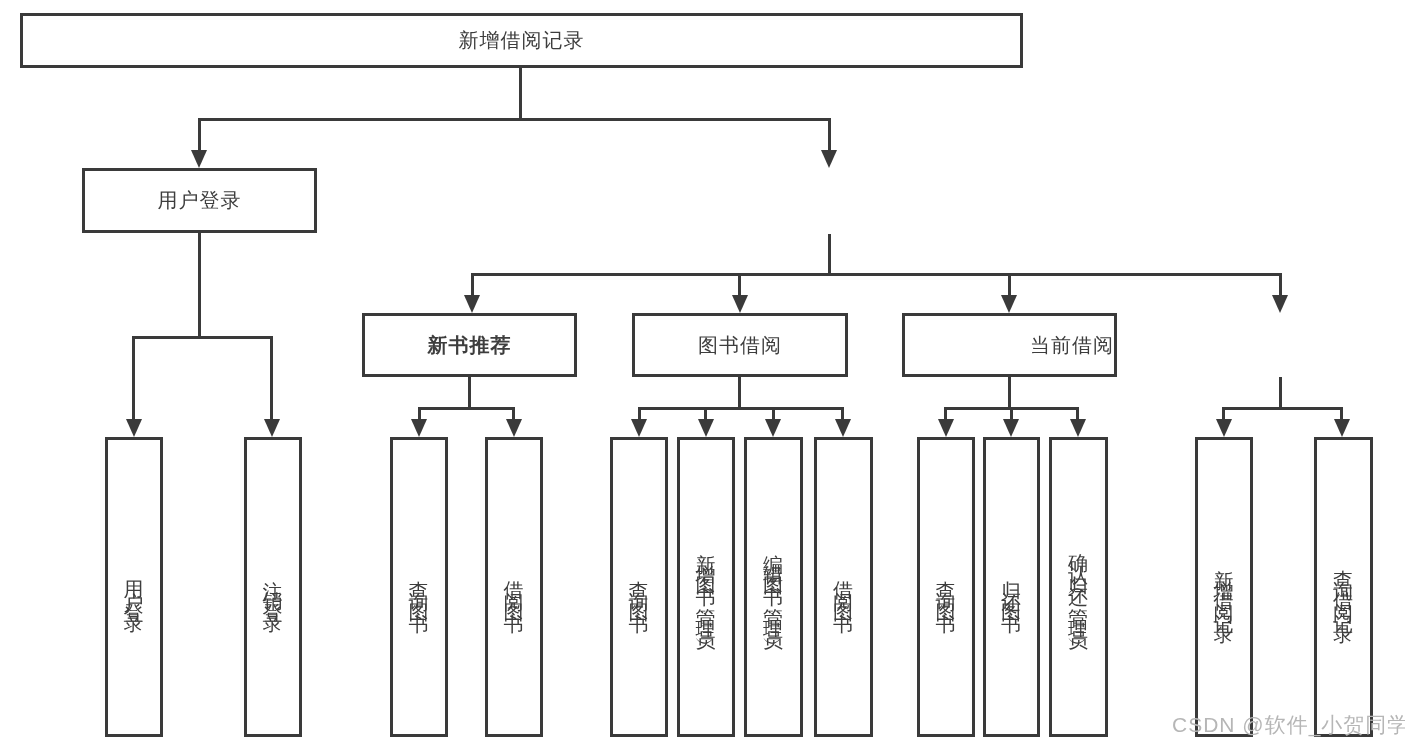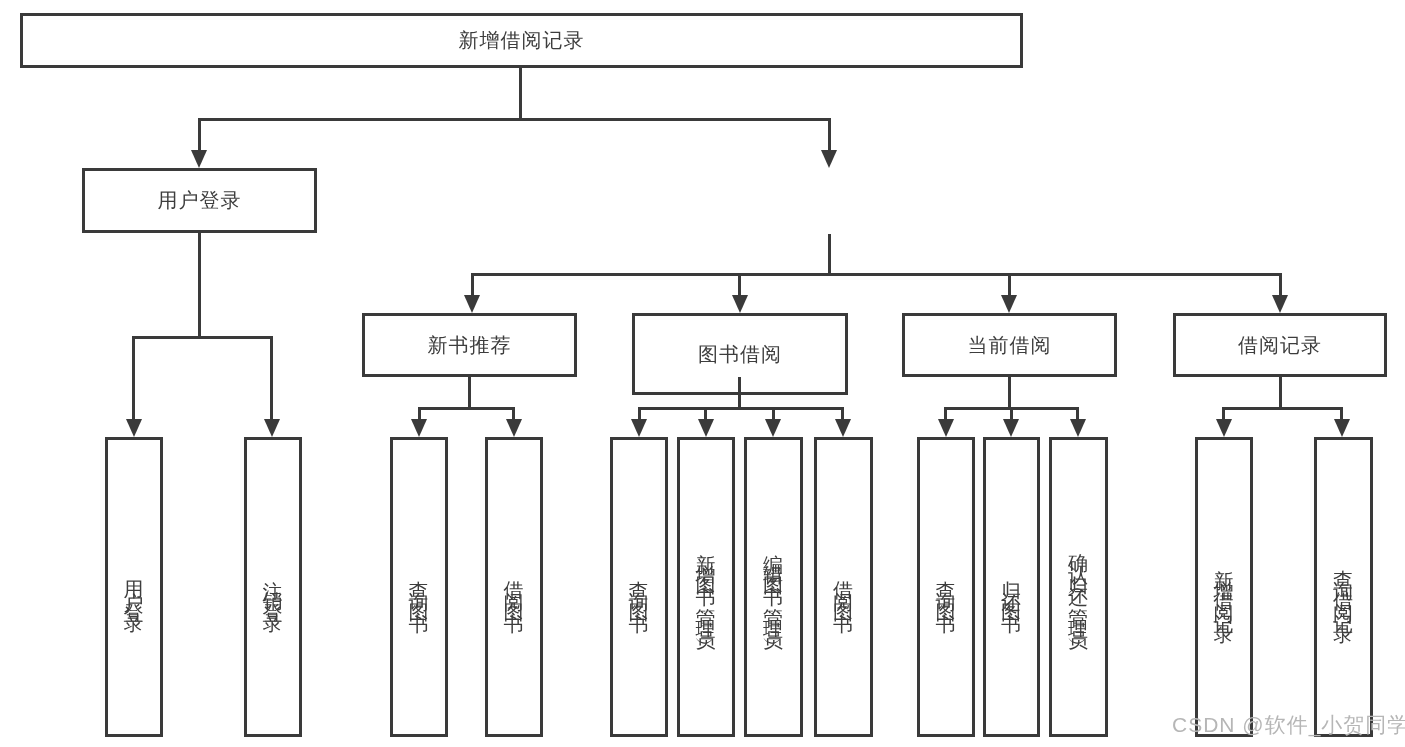--- a/index.html
+++ b/index.html
@@ -29,31 +29,28 @@
 <div class="canvas">
 
   <div class="node h-node" style="left:20px;top:13px;width:1003px;height:55px;">
     <span>新增借阅记录</span>
   </div>
 
   <div class="node h-node" style="left:82px;top:168px;width:235px;height:65px;">
     <span>用户登录</span>
   </div>
 
-  <div class="node h-node" style="left:362px;top:313px;width:215px;height:64px;">
+  <div class="node h-node" style="left:362px;top:313px;width:215px;height:64px;font-weight:bold;">
     <span>新书推荐</span>
   </div>
-  <div class="node h-node" style="left:632px;top:313px;width:216px;height:82px;">
+  <div class="node h-node" style="left:632px;top:313px;width:216px;height:64px;">
     <span>图书借阅</span>
   </div>
-  <div class="node h-node" style="left:902px;top:313px;width:215px;height:64px;">
+  <div class="node h-node" style="left:902px;top:313px;width:215px;height:64px;justify-content:flex-end;">
     <span>当前借阅</span>
-  </div>
-  <div class="node h-node" style="left:1173px;top:313px;width:214px;height:64px;">
-    <span>借阅记录</span>
   </div>
 
   <div class="node leaf" style="left:105px;">
     <span class="vtext">用户登录</span>
   </div>
   <div class="node leaf" style="left:244px;">
     <span class="vtext">注销登录</span>
   </div>
 
   <div class="node leaf" style="left:390px;">

